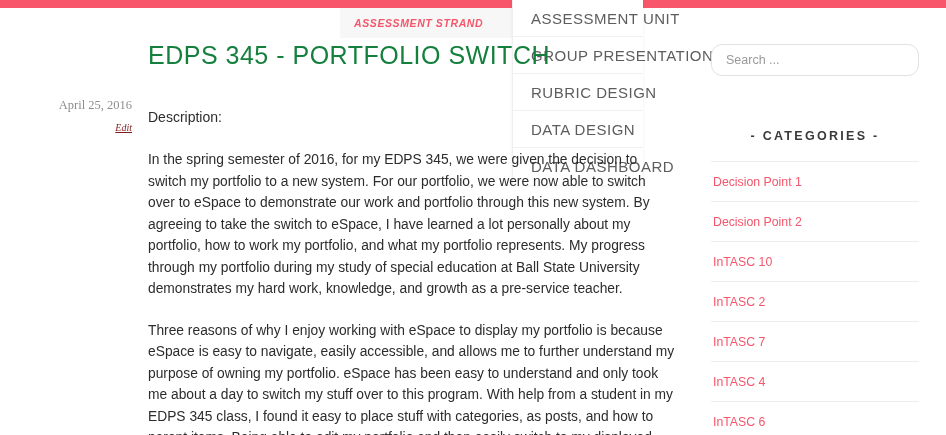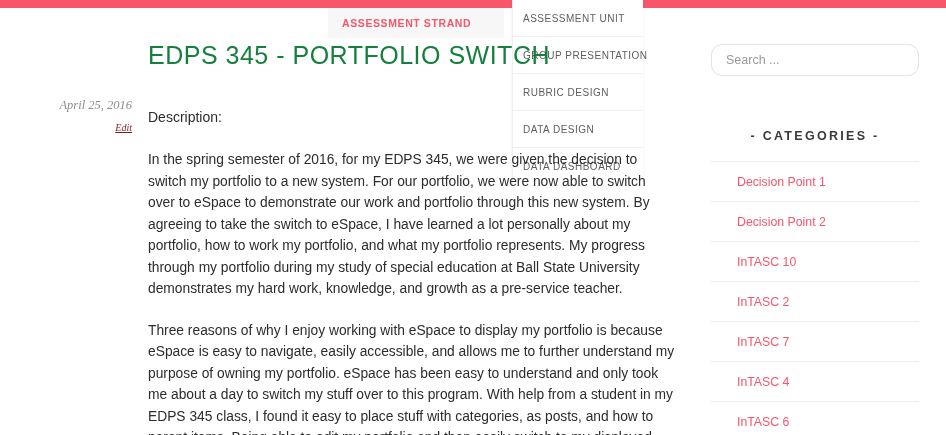--- a/index.html
+++ b/index.html
@@ -22,27 +22,28 @@
     position: absolute;
     left: 0; top: 0;
     width: 946px;
     height: 8px;
     background: #f8566b;
   }
 
   
   .menu-strand {
     position: absolute;
-    left: 328px; top: 8px;
+    left: 340px; top: 8px;
     width: 176px;
     height: 30px;
     background: #f7f7f7;
     display: flex;
     align-items: center;
     padding-left: 14px;
+    font-style: italic;
   }
   .menu-strand-label {
     font-size: 10.5px;
     letter-spacing: 0.6px;
     color: #f4566b;
     font-weight: bold;
   }
 
   
   .dropdown {
@@ -50,22 +51,22 @@
     left: 512px; top: 0;
     width: 131px;
     background: #ffffff;
     border-left: 1px solid #efefef;
     box-shadow: 0 1px 4px rgba(0,0,0,0.06);
   }
   .dropdown-item {
     height: 37px;
     display: flex;
     align-items: center;
-    padding-left: 10px;
-    font-size: 10px;
+    padding-left: 18px;
+    font-size: 15px;
     letter-spacing: 0.5px;
     color: #5d5d5d;
     border-bottom: 1px solid #f0f0f0;
     white-space: nowrap;
   }
   .dropdown-item:last-child { border-bottom: none; }
 
   
   .article {
     position: absolute;
@@ -97,21 +98,20 @@
 
   
   .meta {
     position: absolute;
     left: 40px; top: 98px;
     width: 92px;
     text-align: right;
   }
   .meta-date {
     font-family: "Liberation Serif", serif;
-    font-style: italic;
     font-size: 12.5px;
     color: #8d8d8d;
   }
   .meta-edit {
     margin-top: 9px;
     font-family: "Liberation Serif", serif;
     font-style: italic;
     font-size: 10px;
     color: #7f1d1d;
     text-decoration: underline;
@@ -157,21 +157,20 @@
   .cat-item {
     border-bottom: 1px solid #ededed;
     padding: 10px 2px 11px 2px;
   }
   .cat-item:first-child { border-top: 1px solid #ededed; }
   .cat-link {
     font-size: 12.3px;
     color: #f4566b;
     text-decoration: none;
     cursor: pointer;
-    margin-left: 24px;
   }
 </style>
 </head>
 <body>
 
 <div id="page">
 
   <div class="topbar"></div>
 
   <div class="menu-strand">

